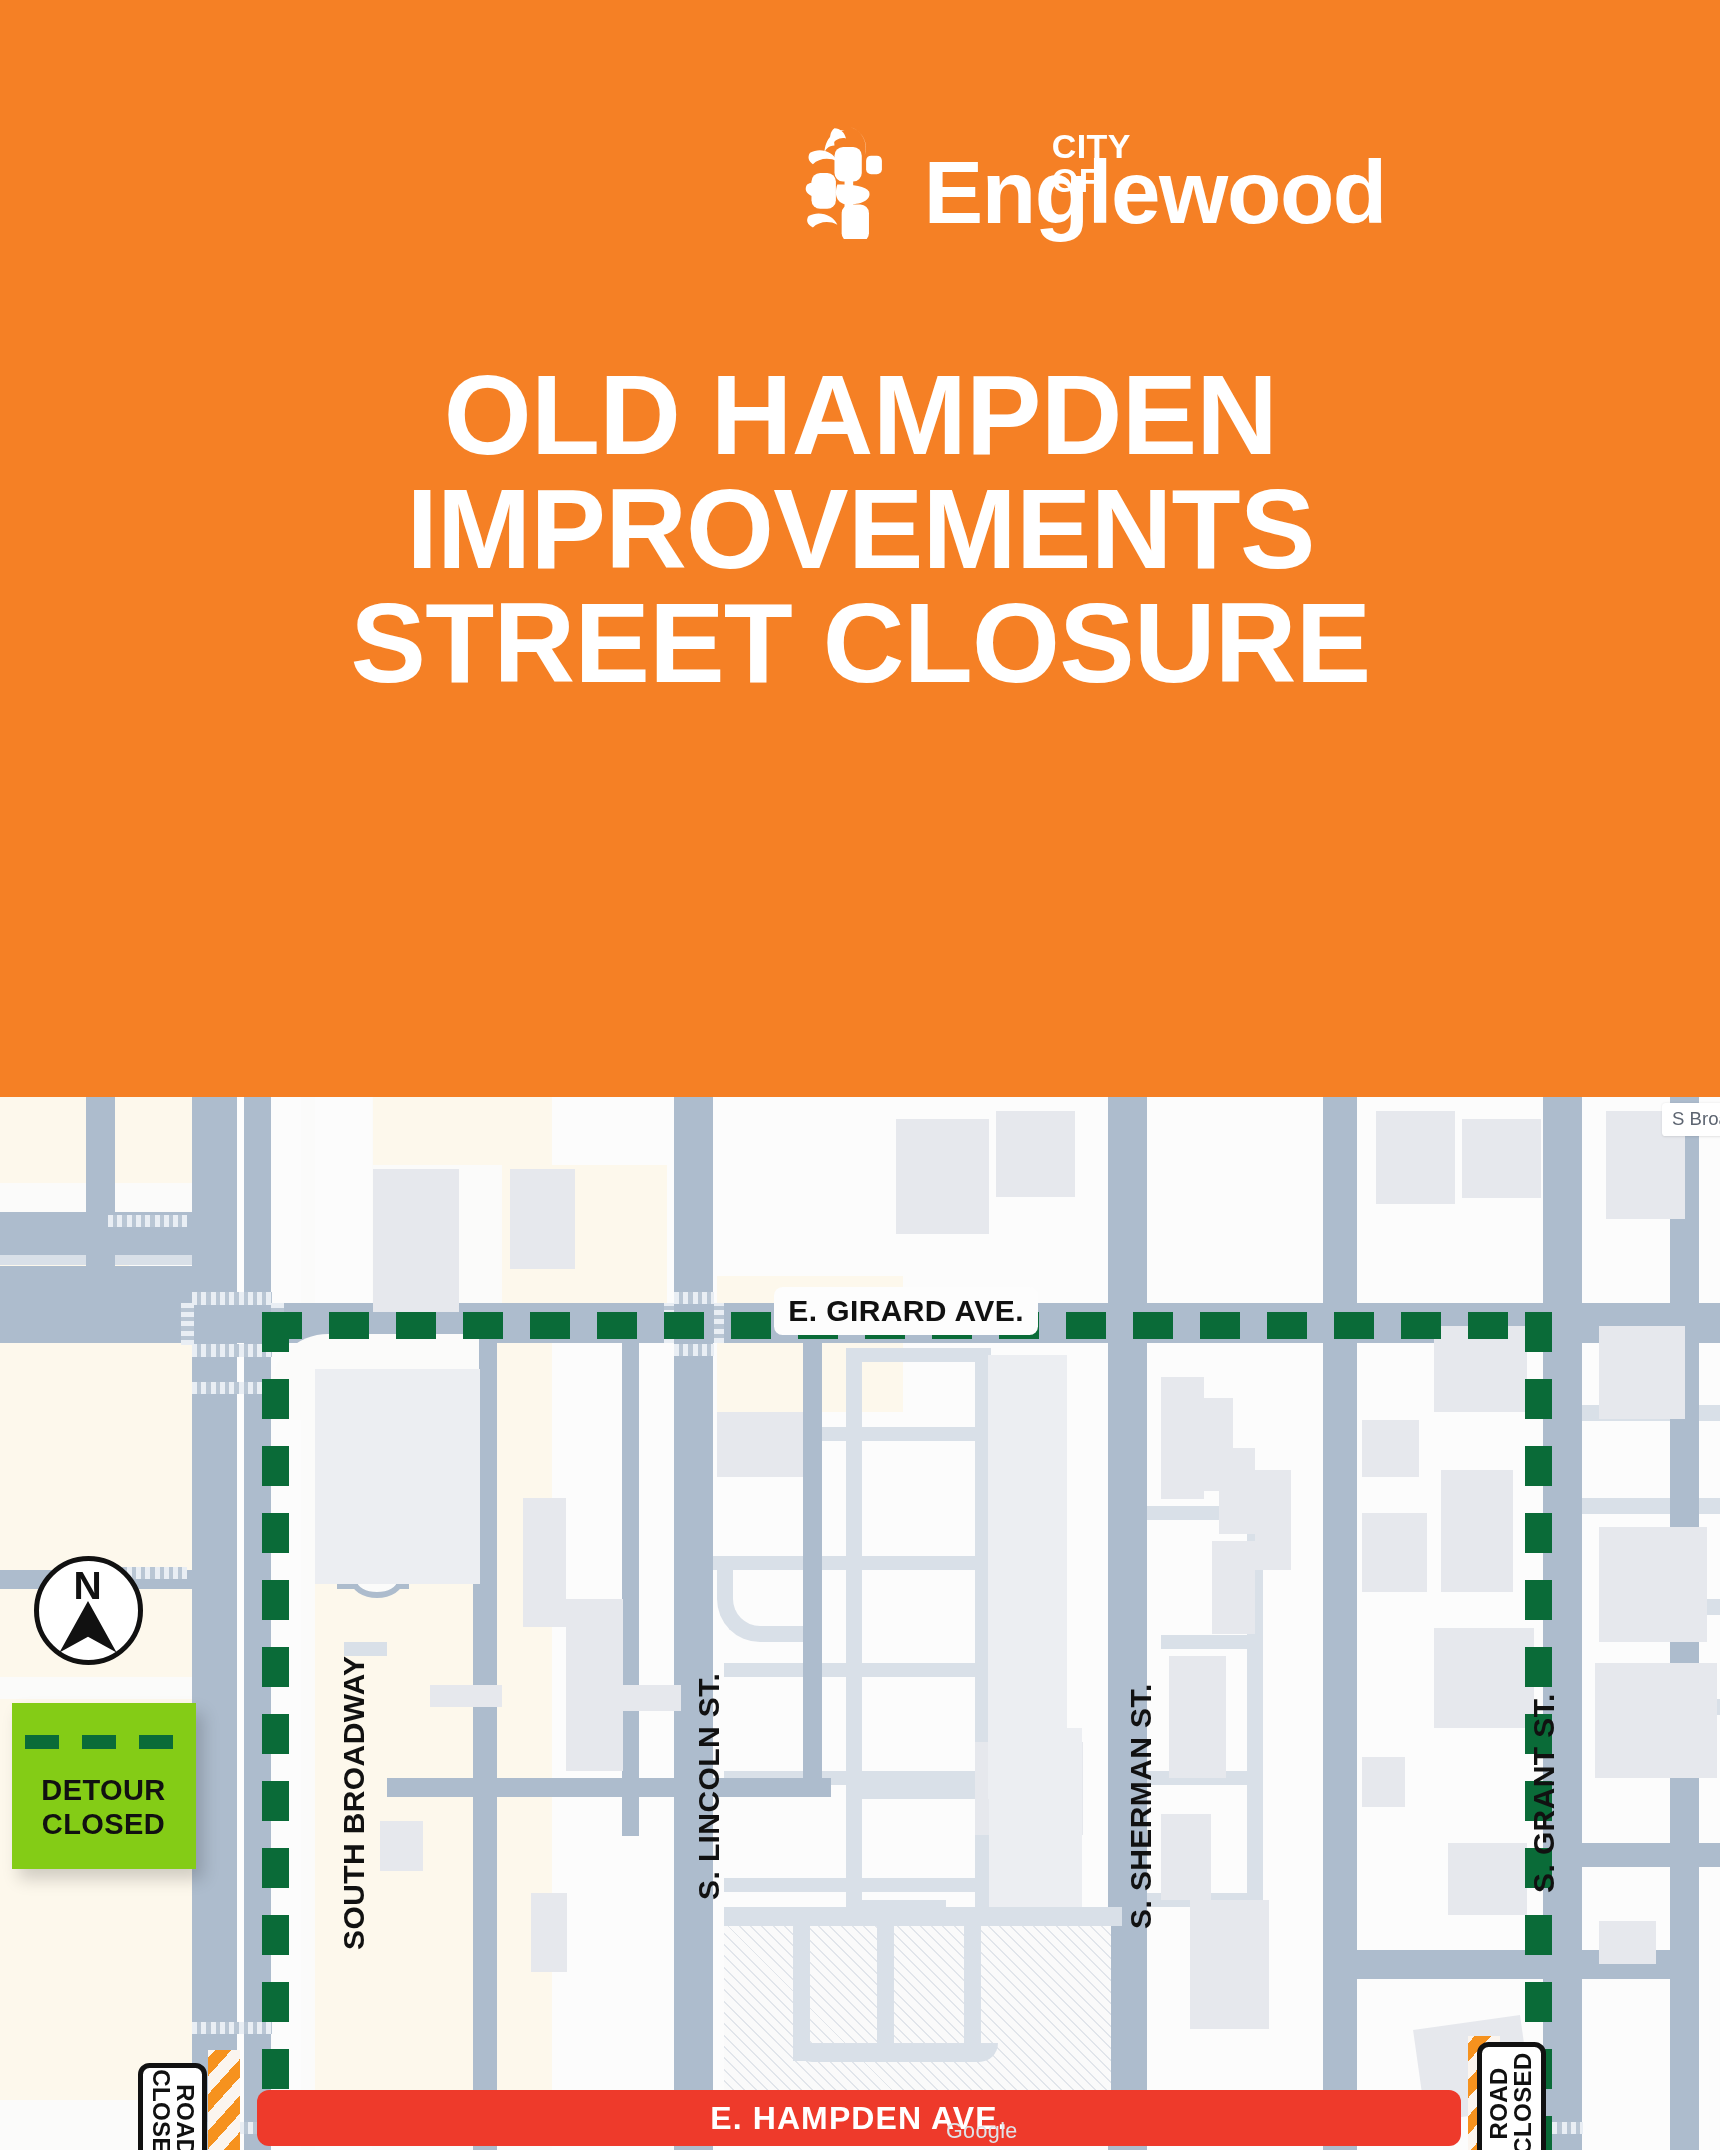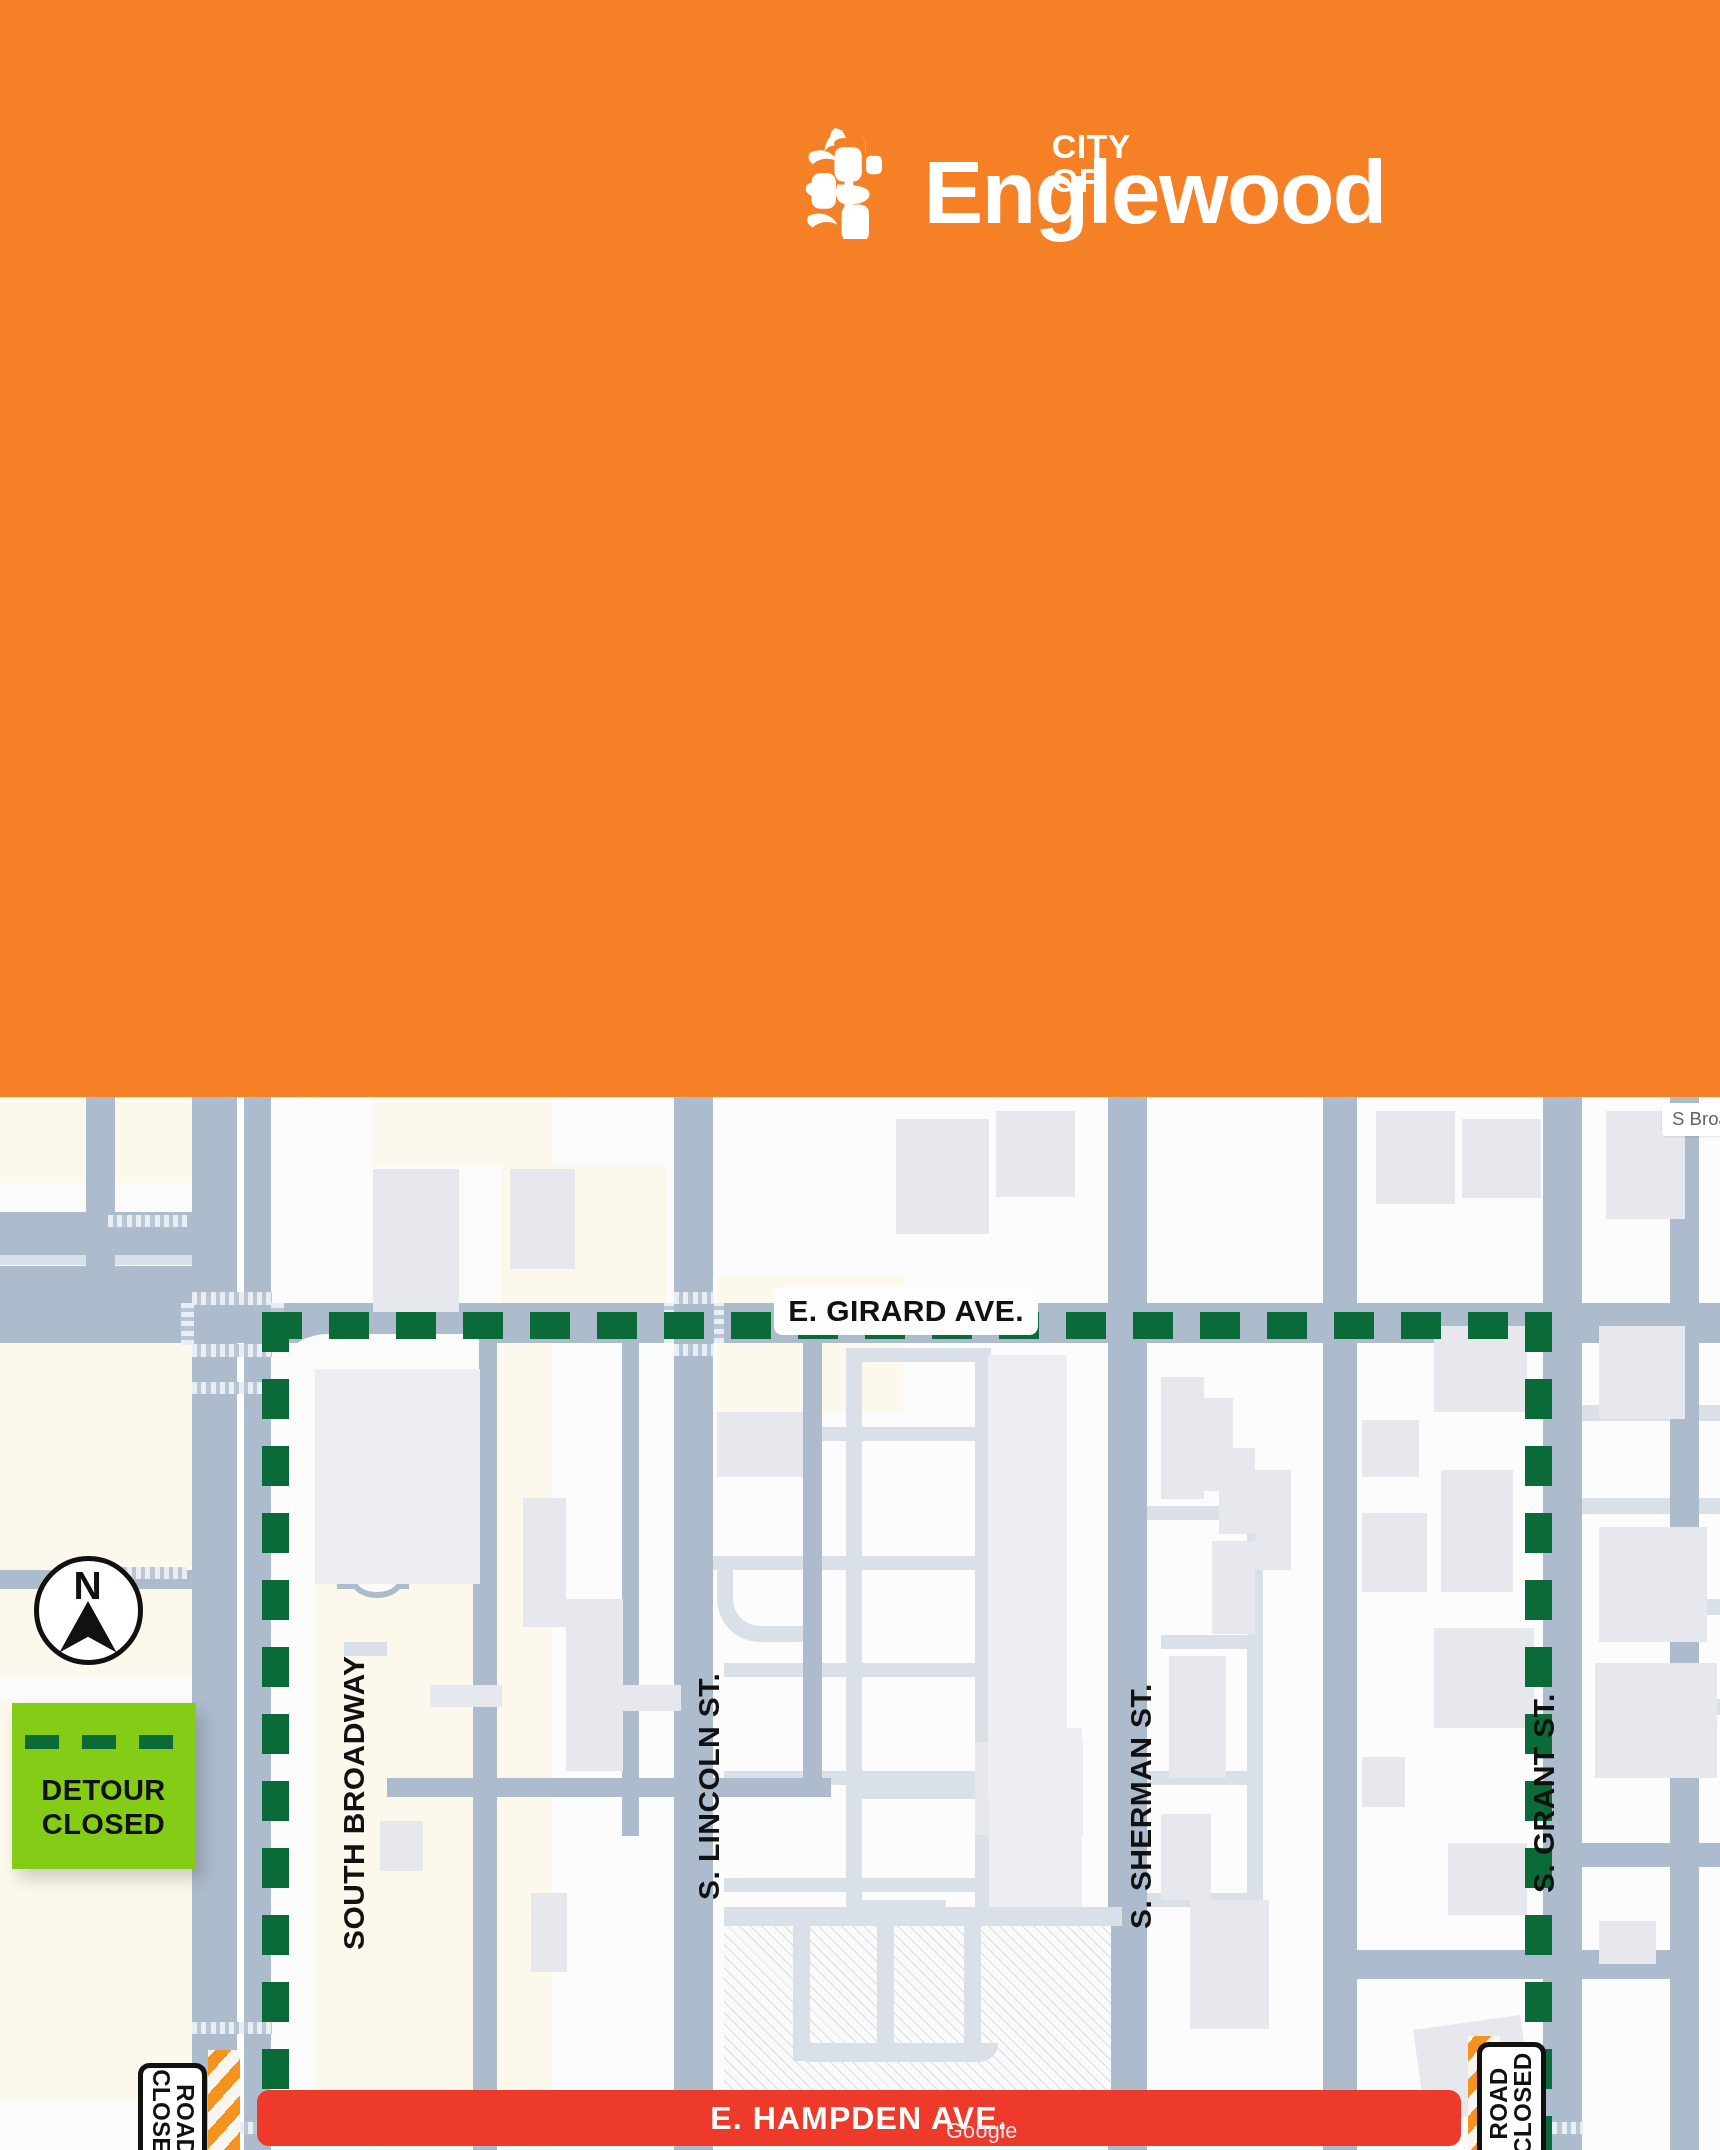--- a/index.html
+++ b/index.html
@@ -239,20 +239,25 @@
           <rect x="62" y="112" width="38" height="52" rx="12"></rect>
           <path d="M66 60 C66 96 66 130 66 160 L78 160 C78 128 78 96 78 60 Z"></path>
         </g>
       </svg>
       <div class="logo-text-block">
         <div class="logo-cityof">CITY OF</div>
         <div class="logo-englewood">Englewood</div>
       </div>
     </div>
 
+    <div class="title-block">
+      <div class="title-line">OLD HAMPDEN</div>
+      <div class="title-line">IMPROVEMENTS</div>
+      <div class="title-line">STREET CLOSURE</div>
+    </div>
   </div>
 
   <div class="map">
 
     <div class="blk-cream" style="left:0;top:0;width:215px;height:86px;"></div>
     <div class="blk-cream" style="left:0;top:143px;width:129px;height:172px;"></div>
     <div class="blk-cream" style="left:0;top:179px;width:215px;height:401px;"></div>
     <div class="blk-cream" style="left:0;top:602px;width:215px;height:401px;"></div>
     <div class="blk-white" style="left:215px;top:0;width:86px;height:1054px;"></div>
     <div class="blk-cream" style="left:86px;top:0;width:129px;height:68px;"></div>

